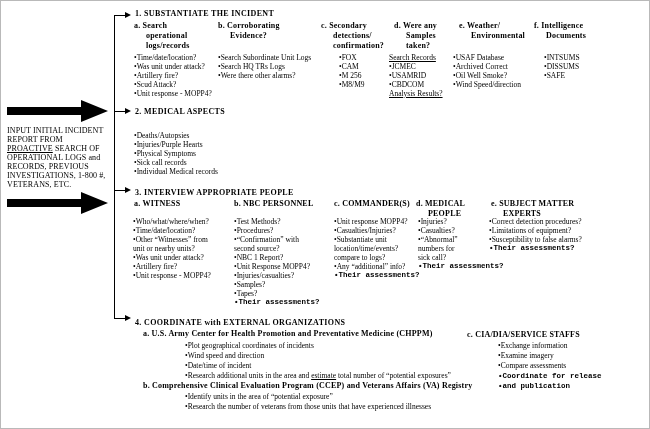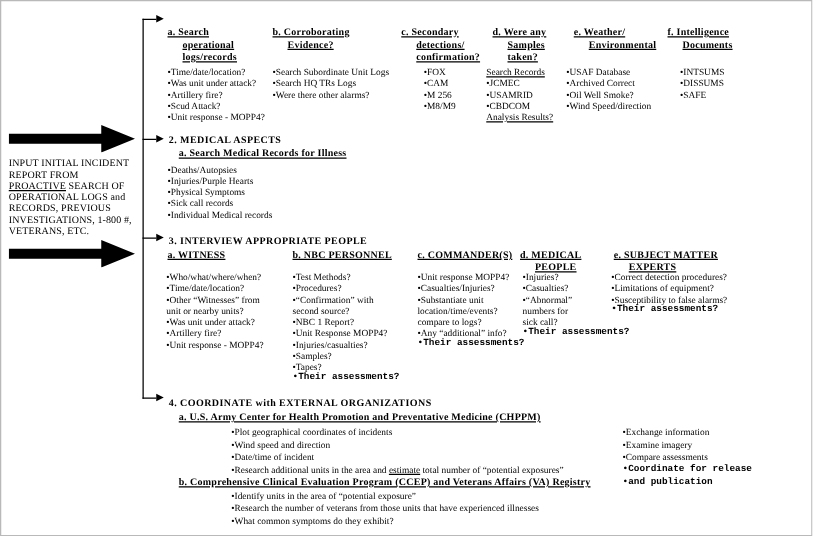--- a/index.html
+++ b/index.html
@@ -1,19 +1,19 @@
 <!DOCTYPE html>
 <html><head>
 <meta charset="utf-8">
 <style>
   html,body{margin:0;padding:0;background:#fff;}
   #canvas{position:relative;width:650px;height:429px;background:#fff;border:1px solid #b9b9b9;box-sizing:border-box;overflow:hidden;}
   .t{position:absolute;font-family:"Liberation Serif",serif;color:#000;white-space:nowrap;font-size:7.5px;line-height:9px;}
   .ttl{font-size:8px;font-weight:bold;letter-spacing:.35px;}
-  .hdr{font-size:8px;font-weight:bold;letter-spacing:.2px;line-height:10px;text-decoration:underline;}
+  .hdr{font-size:8px;font-weight:bold;letter-spacing:.2px;line-height:10px;}
   .lh10{line-height:10px;}
   .b{font-weight:bold;font-family:Liberation Mono, monospace;}
   .u{text-decoration:underline;}
   .ind{padding-left:12px;}
   .vline{position:absolute;background:#000;width:1px;}
   .bline{position:absolute;background:#000;height:1px;}
   .ah{position:absolute;width:0;height:0;border-left:6px solid #000;border-top:3px solid transparent;border-bottom:3px solid transparent;}
   .bigarrow{position:absolute;}
   .note{font-size:8px;line-height:9px;letter-spacing:.1px;}
 </style>
@@ -42,20 +42,21 @@
   <div class="vline" style="left:113px;top:14px;height:304px"></div>
   <div class="bline" style="left:113px;top:14px;width:11px"></div>
   <div class="ah" style="left:124px;top:11px"></div>
   <div class="bline" style="left:113px;top:110px;width:11px"></div>
   <div class="ah" style="left:124px;top:107px"></div>
   <div class="bline" style="left:113px;top:189px;width:11px"></div>
   <div class="ah" style="left:124px;top:186px"></div>
   <div class="bline" style="left:113px;top:317px;width:11px"></div>
   <div class="ah" style="left:124px;top:314px"></div>
 
+  <div class="t ttl" style="left:134px;top:8px">1. SUBSTANTIATE THE INCIDENT</div>
 
   <div class="t hdr" style="left:133px;top:20px">
       <div>a. Search</div>
       <div class="ind">operational</div>
       <div class="ind">logs/records</div>
     </div>
   <div class="t" style="left:133px;top:52px">
       <div>•Time/date/location?</div>
       <div>•Was unit under attack?</div>
       <div>•Artillery fire?</div>
@@ -113,21 +114,20 @@
       <div>f. Intelligence</div>
       <div class="ind">Documents</div>
     </div>
   <div class="t" style="left:543px;top:52px">
       <div>•INTSUMS</div>
       <div>•DISSUMS</div>
       <div>•SAFE</div>
     </div>
 
   <div class="t ttl" style="left:134px;top:106px">2. MEDICAL ASPECTS</div>
-  <div class="t hdr" style="left:142px;top:117px">a. Search Medical Records for Illness</div>
   <div class="t" style="left:133px;top:130px">
       <div>•Deaths/Autopsies</div>
       <div>•Injuries/Purple Hearts</div>
       <div>•Physical Symptoms</div>
       <div>•Sick call records</div>
       <div>•Individual Medical records</div>
     </div>
 
   <div class="t ttl" style="left:134px;top:187px">3. INTERVIEW APPROPRIATE PEOPLE</div>
 
@@ -202,22 +202,22 @@
   <div class="t lh10" style="left:184px;top:340px">
       <div>•Plot geographical coordinates of incidents</div>
       <div>•Wind speed and direction</div>
       <div>•Date/time of incident</div>
     </div>
   <div class="t" style="left:184px;top:370px"><span>•Research additional units in the area and </span><span class="u">estimate</span><span> total number of “potential exposures”</span></div>
   <div class="t hdr" style="left:142px;top:380px">b. Comprehensive Clinical Evaluation Program (CCEP) and Veterans Affairs (VA) Registry</div>
   <div class="t lh10" style="left:184px;top:391px">
       <div>•Identify units in the area of “potential exposure”</div>
       <div>•Research the number of veterans from those units that have experienced illnesses</div>
-      <div>•What common symptoms do they exhibit?</div>
-    </div>
+    </div>
+  <div class="t hdr" style="left:466px;top:329px">c. CIA/DIA/SERVICE STAFFS</div>
   <div class="t lh10" style="left:497px;top:340px">
       <div>•Exchange information</div>
       <div>•Examine imagery</div>
       <div>•Compare assessments</div>
       <div class="b">•Coordinate for release</div>
       <div class="b">•and publication</div>
     </div>
 
 </div>
 

